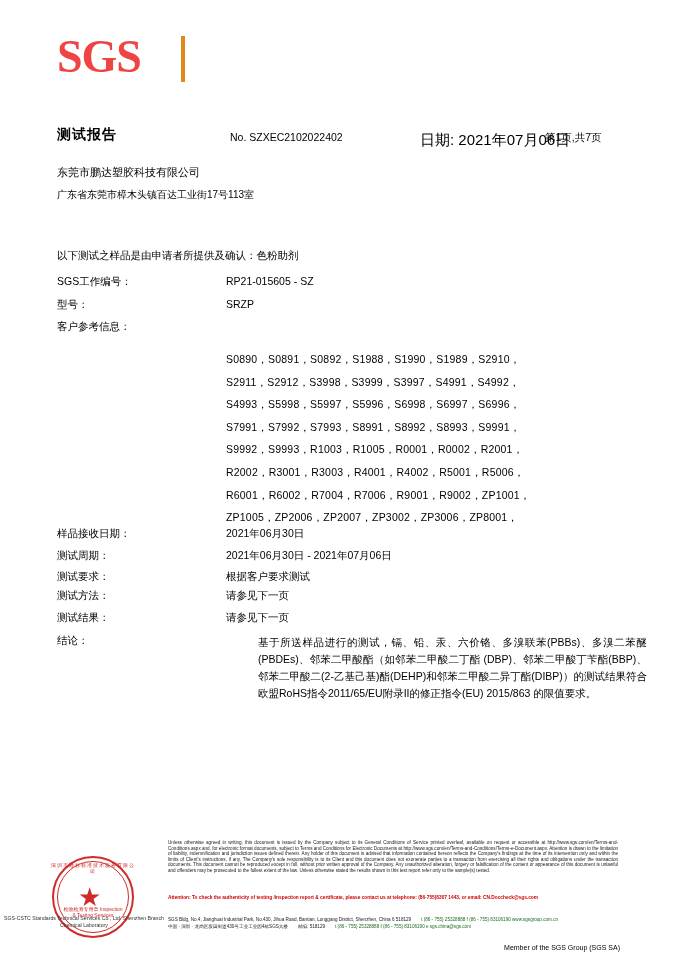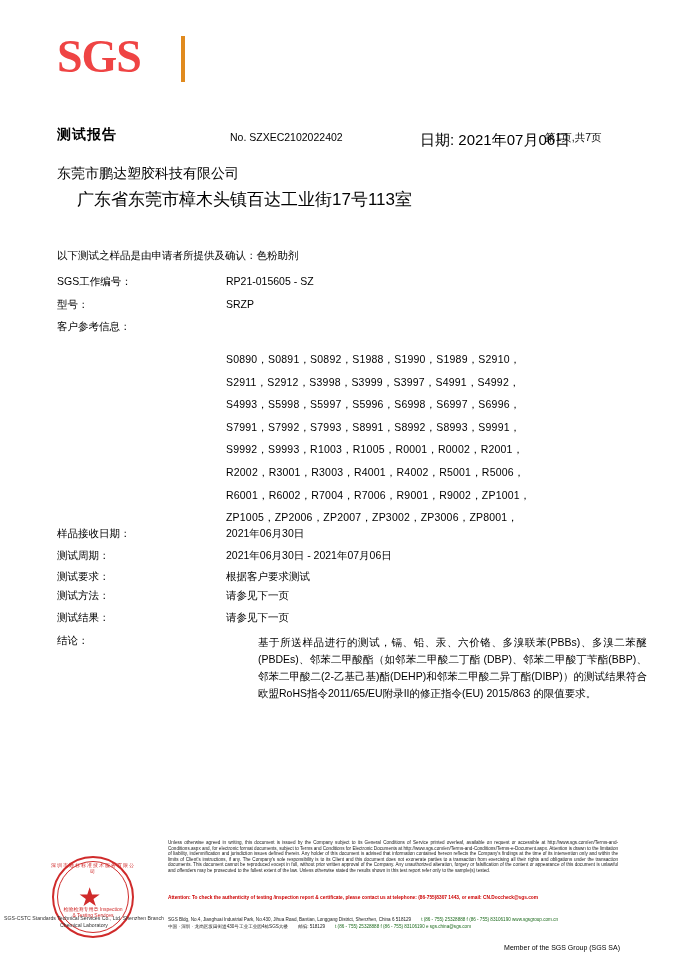--- a/index.html
+++ b/index.html
@@ -74,29 +74,28 @@
     position: absolute;
     left: 545px;
     top: 131px;
     font-size: 10.5px;
   }
 
   .company-name {
     position: absolute;
     left: 57px;
     top: 165px;
-    font-size: 14px;
+    font-size: 11px;
     text-align: center;
   }
   .company-addr {
     position: absolute;
     left: 57px;
     top: 188px;
-    font-size: 17px;
-    margin-left: 20px;
+    font-size: 10px;
   }
 
   .sample-stmt {
     position: absolute;
     left: 57px;
     top: 249px;
     font-size: 10.5px;
   }
 
   

